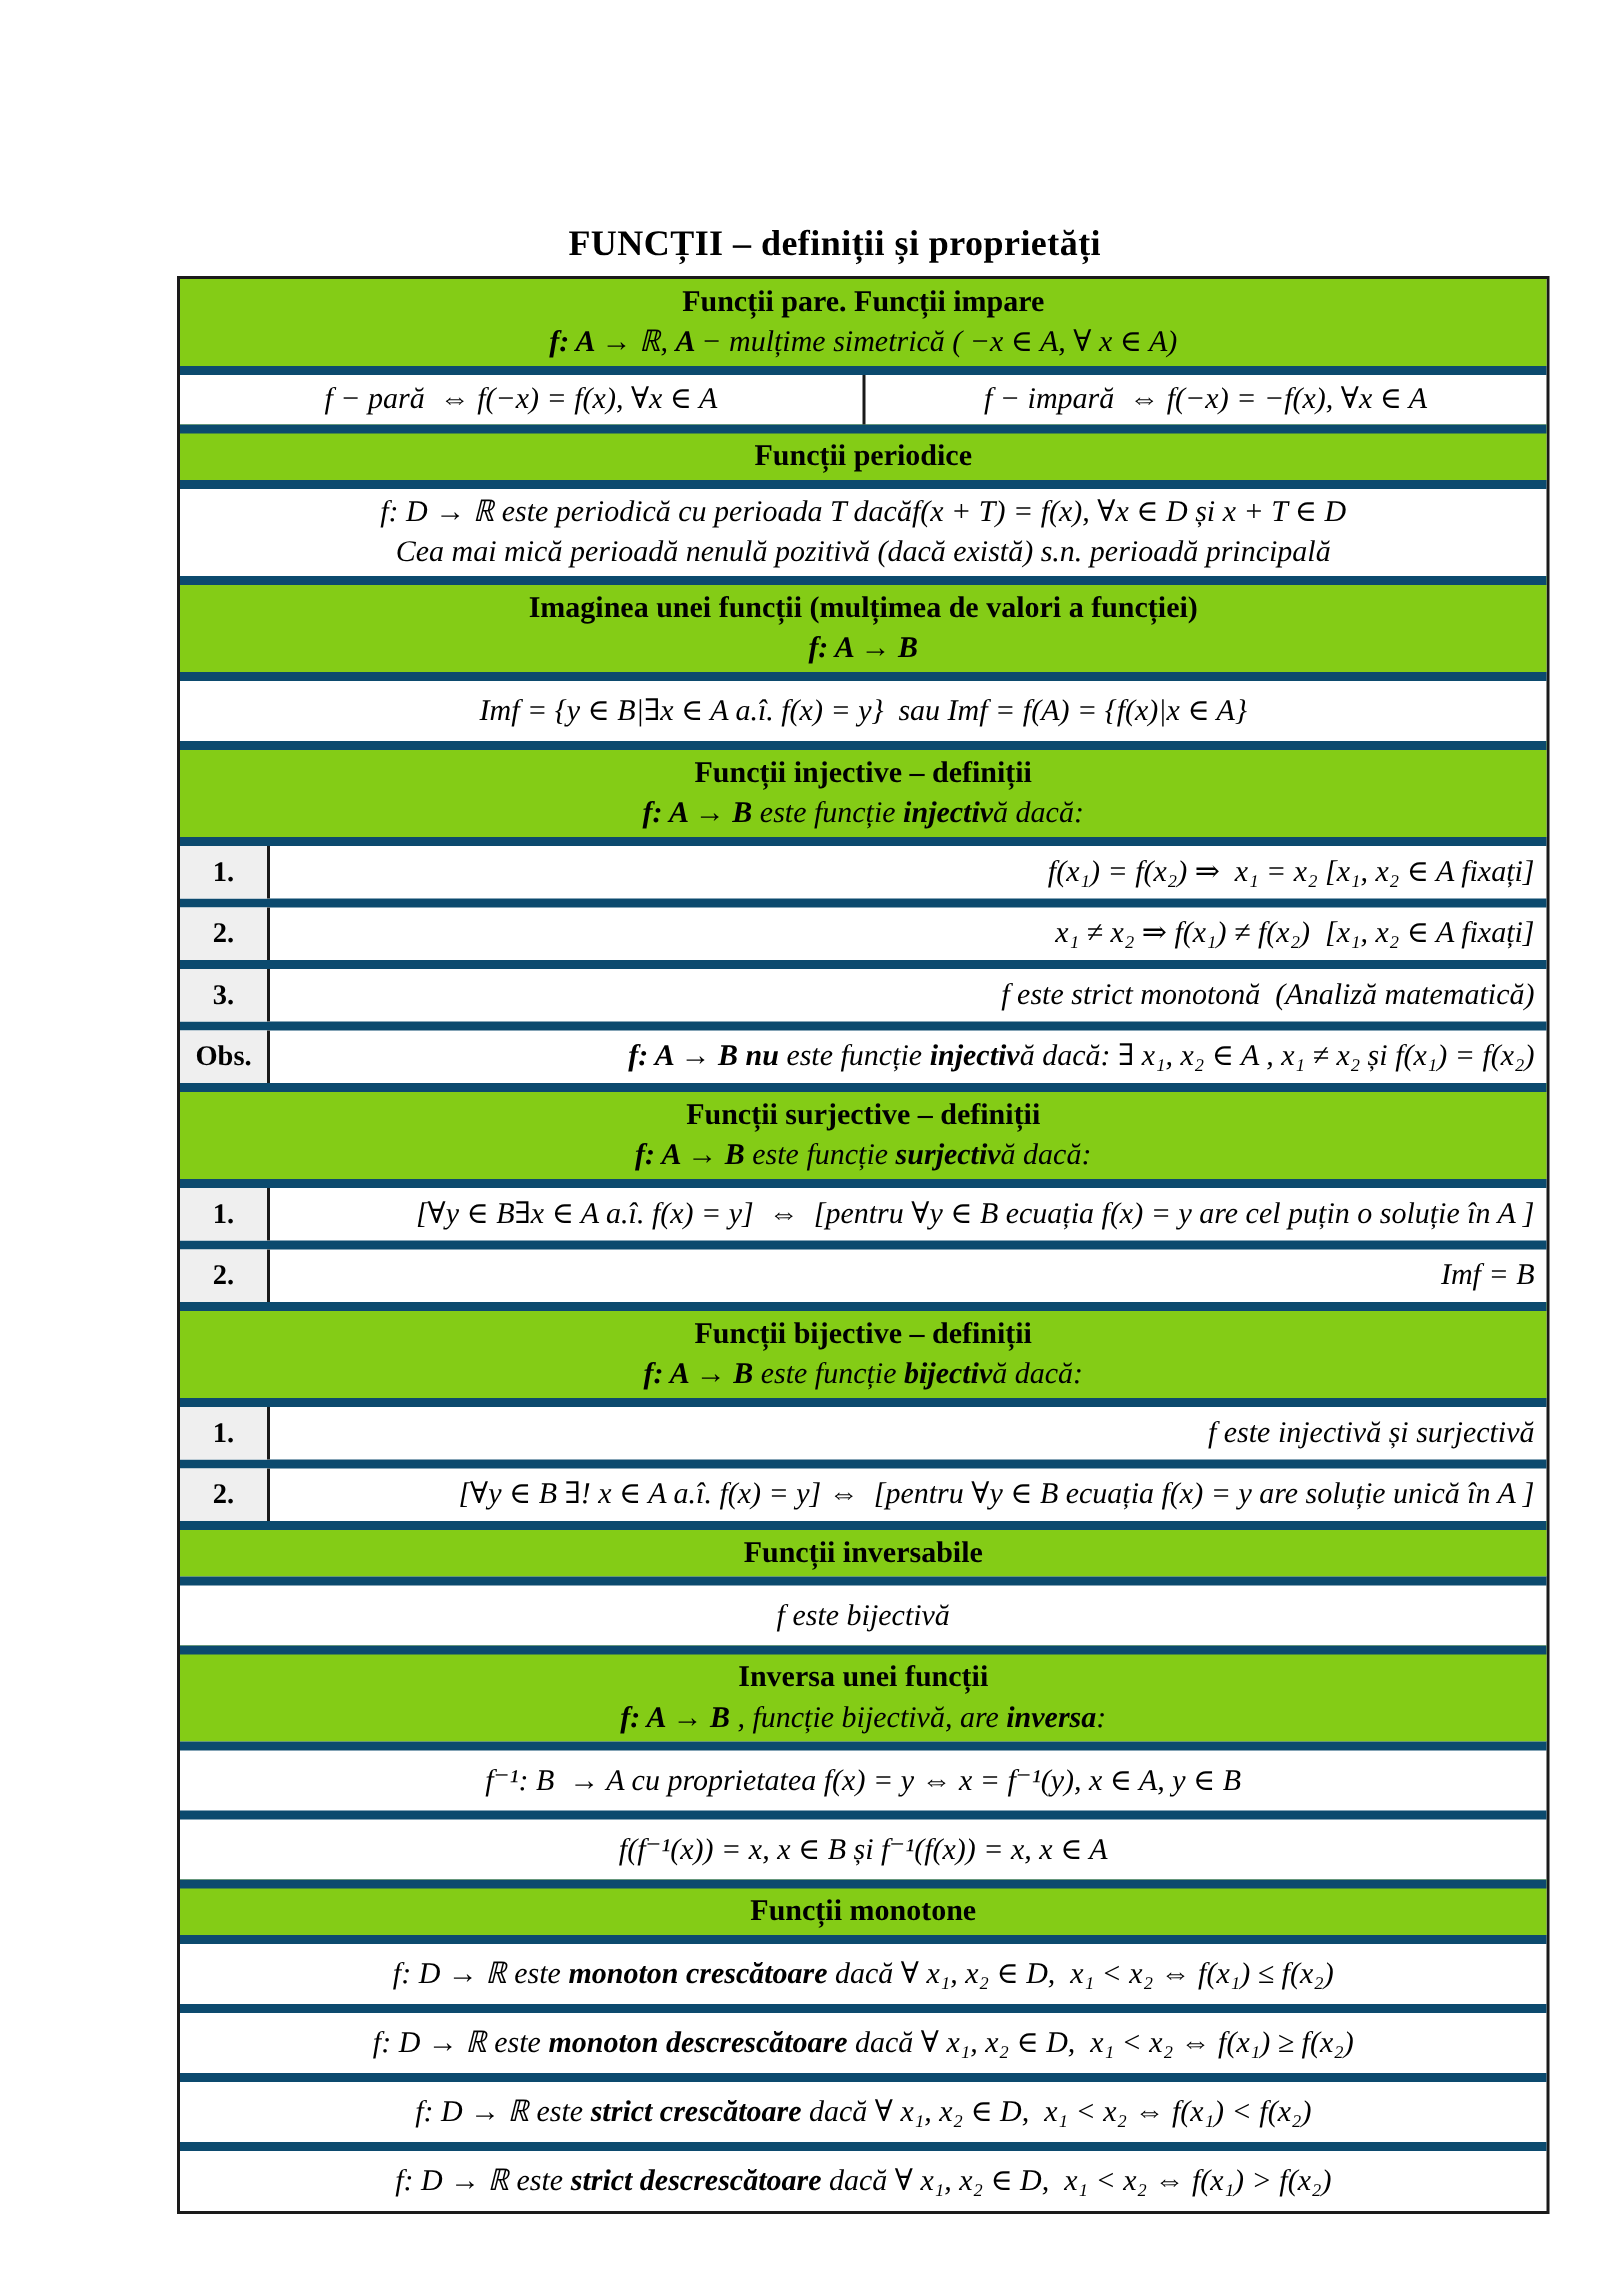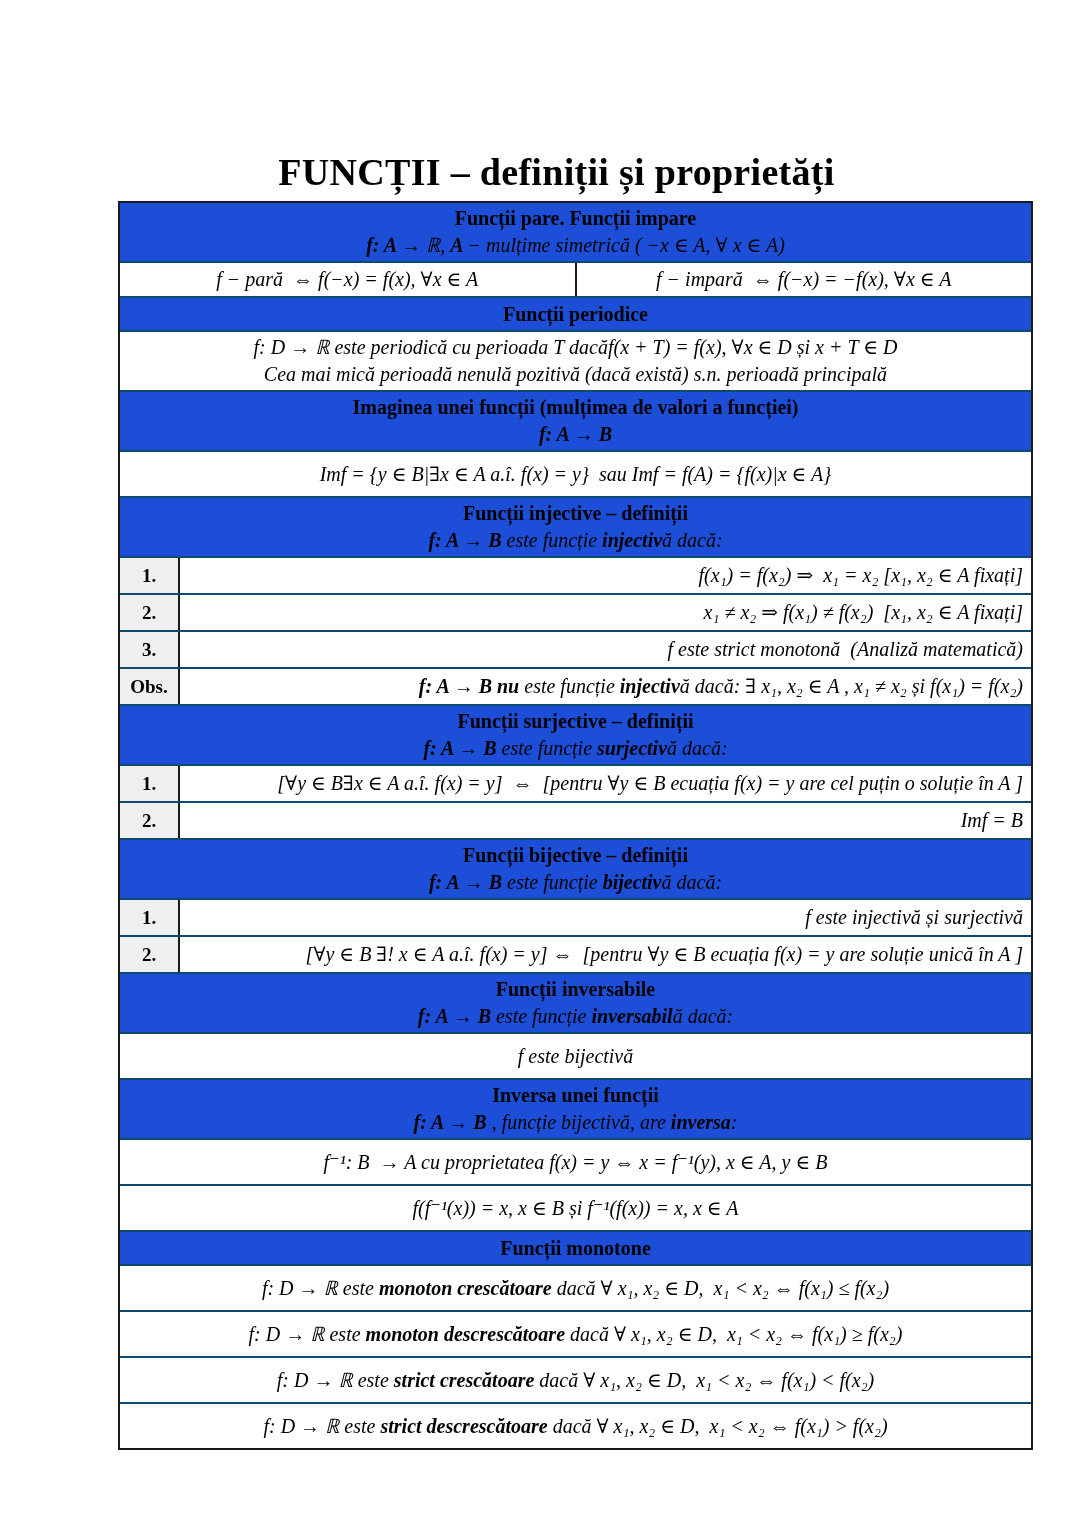--- a/index.html
+++ b/index.html
@@ -11,41 +11,41 @@
     color: #000000;
     font-family: "Liberation Serif", "DejaVu Serif", serif;
     overflow: hidden;
   }
   .page-title {
     margin: 150px 0 7px 0;
     width: 913px;
     margin-left: 100px;
     text-align: center;
     font-weight: bold;
-    font-size: 38px;
+    font-size: 24px;
     letter-spacing: 0.3px;
   }
   .def-table {
     width: 915px;
     margin-left: 118px;
     border: 2px solid #1a1a1a;
   }
   .row {
-    border-top: 2px solid #0c4a6e;
+    border-top: 6px solid #0c4a6e;
     min-height: 34px;
     display: flex;
     flex-direction: column;
     align-items: center;
     justify-content: center;
     text-align: center;
     font-size: 20px;
     padding: 2px 8px;
   }
   .row:first-child { border-top: none; }
-  .row.header { background: #1d4ed8; }
+  .row.header { background: #84cc16; }
   .row.tall { min-height: 46px; align-items: center; }
   .line { line-height: 27px; }
   .line span { white-space: pre-wrap; }
   .row.labeled { flex-direction: row; padding: 0; align-items: stretch; }
   .label {
     flex: 0 0 60px;
     background: #efefef;
     border-right: 2px solid #1a1a1a;
     display: flex;
     align-items: center;
@@ -162,21 +162,20 @@
       </div>
     </div>
     <div class="row labeled">
       <div class="label">2.</div>
       <div class="cell-content">
         <div class="line"><span class="s-i">[∀y ∈ B ∃! x ∈ A a.î. f(x) = y] ⇔  [pentru ∀y ∈ B ecuația f(x) = y are soluție unică în A ]</span></div>
       </div>
     </div>
     <div class="row header">
       <div class="line"><span class="s-b">Funcții inversabile</span></div>
-      <div class="line"><span class="s-bi">f: A → B </span><span class="s-i">este funcție </span><span class="s-bi">inversabil</span><span class="s-i">ă dacă:</span></div>
     </div>
     <div class="row content tall">
       <div class="line"><span class="s-i">f este bijectivă</span></div>
     </div>
     <div class="row header">
       <div class="line"><span class="s-b">Inversa unei funcții</span></div>
       <div class="line"><span class="s-bi">f: A → B </span><span class="s-i">, funcție bijectivă, are </span><span class="s-bi">inversa</span><span class="s-i">:</span></div>
     </div>
     <div class="row content tall">
       <div class="line"><span class="s-i">f⁻¹: B  → A cu proprietatea f(x) = y ⇔ x = f⁻¹(y), x ∈ A, y ∈ B</span></div>

